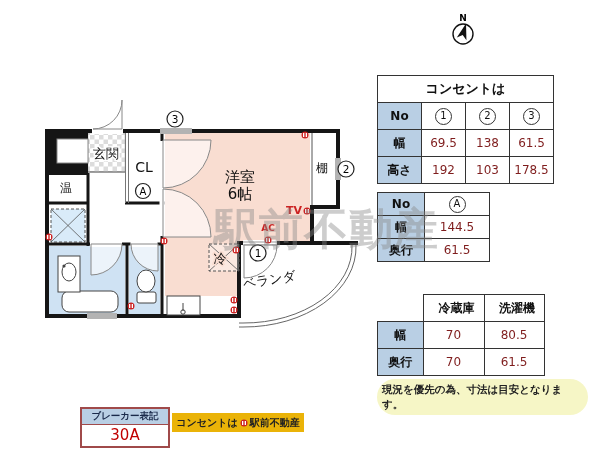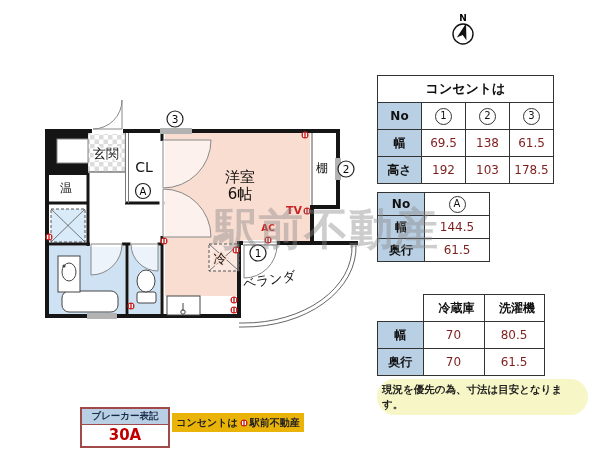--- a/index.html
+++ b/index.html
@@ -21,21 +21,21 @@
         align-items:center;justify-content:center;font-size:10px;line-height:1;}
   #curtain-table td{height:26px;}
   #storage-table td{height:22px;}
   #appliance-table td{height:26px;}
   
   #caution-note{position:absolute;left:377px;top:379px;width:201px;background:#f6f6c6;
                 font-size:10.5px;font-weight:bold;line-height:1.45;padding:3px 5px;z-index:20;color:#222;border-radius:20px;}
   #breaker-box{position:absolute;left:80px;top:407px;width:86px;border:2px solid #a04a4a;background:#fff;z-index:20;}
   #breaker-box .bb-head{background:#b9cfe4;font-size:9.5px;font-weight:bold;text-align:center;
                         padding:1px 1px;border-bottom:1px solid #a04a4a;color:#1a2a4a;}
-  #breaker-box .bb-val{color:#c00000;font-size:15px;font-weight:bold;text-align:center;padding:1px 0 2px;}
+  #breaker-box .bb-val{color:#c00000;font-size:15px;font-weight:normal;text-align:center;padding:1px 0 2px;}
   #outlet-note{position:absolute;left:172px;top:413px;width:132px;height:19px;background:#eab308;
                font-size:10px;font-weight:bold;display:flex;align-items:center;justify-content:center;
                gap:1px;z-index:20;color:#222;}
 </style>
 </head>
 <body>
 
 <div id="canvas">
 
   <svg id="plan-svg" width="600" height="461" viewBox="0 0 600 461">

